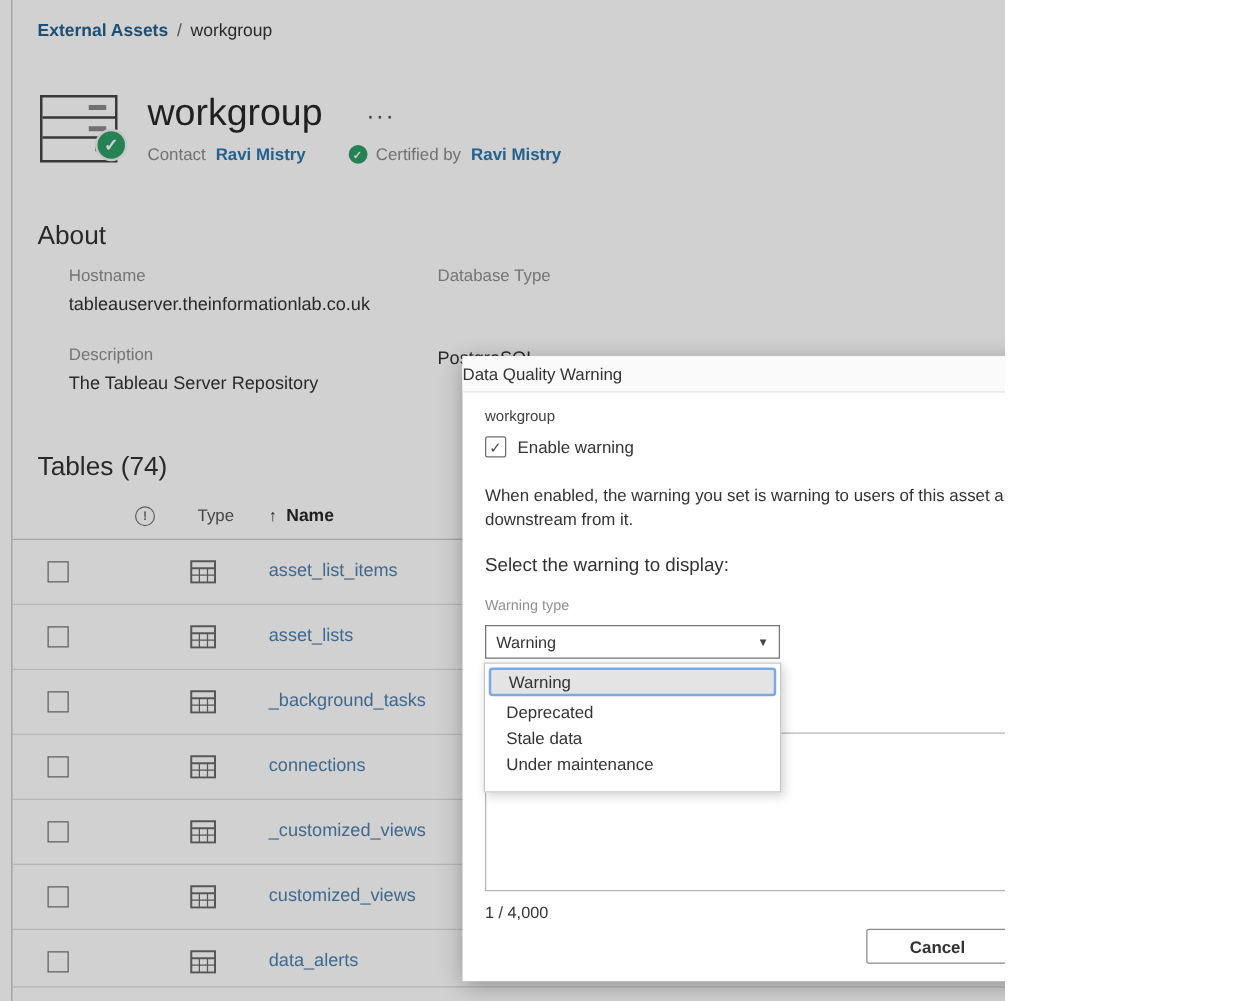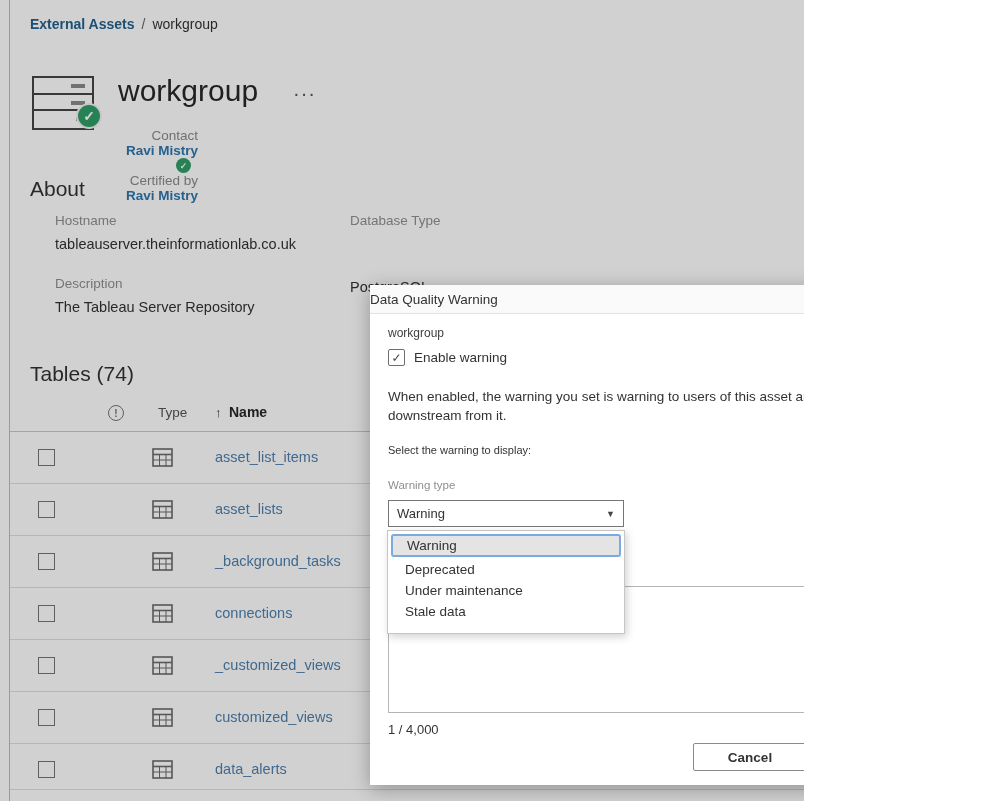--- a/index.html
+++ b/index.html
@@ -25,21 +25,21 @@
   .db-icon { left:32px; top:76px; width:62px; height:54px; border:2px solid #454545; background:transparent; }
   .db-icon .row { position:relative; height:16.5px; border-bottom:2px solid #454545; }
   .db-icon .row:last-child { border-bottom:none; }
   .db-icon .dash { position:absolute; right:7px; top:6px; width:14px; height:4px; background:#8a8a8a; }
   .db-icon .dash.small { width:9px; }
   .cert-badge { width:26px; height:26px; border-radius:50%; background:#2f9e68; border:2px solid #f2f2f2;
     color:#fff; font-size:14px; font-weight:bold; display:flex; align-items:center; justify-content:center; }
   .badge-db { left:76px; top:103px; }
   .page-title { left:118px; top:74px; font-size:30px; color:#282828; }
   .more-btn { left:293px; top:82px; font-size:20px; color:#555; letter-spacing:1px; cursor:pointer; }
-  .contact-row { left:118px; top:128px; font-size:13.5px; color:#8a8a8a; display:flex; align-items:flex-end;flex-direction:column; }
+  .contact-row { left:118px; top:116px; font-size:13.5px; color:#8a8a8a; display:flex; align-items:flex-end; }
   .contact-row .name { color:#2e77ad; font-weight:bold; margin-left:8px; }
   .contact-row .gap { width:34px; }
   .badge-sm { width:15px; height:15px; font-size:9px; border:none; margin-right:7px; }
 
   
   .sec-title { font-size:21px; color:#333; }
   .about-title { left:30px; top:177px; }
   .flabel { font-size:13.5px; color:#8f8f8f; }
   .fvalue { font-size:14.5px; color:#333; }
 
@@ -69,21 +69,21 @@
   .modal { position:absolute; left:370px; top:285px; width:585px; height:500px; background:#fff; z-index:20;
     box-shadow:0 4px 18px rgba(0,0,0,0.3); }
   .m-head { height:29px; background:#fafafa; border-bottom:1px solid #e3e3e3; line-height:29px; 
     font-size:13.5px; color:#333; }
   .m-asset { position:absolute; left:18px; top:41px; font-size:12px; color:#404040; }
   .m-enable { position:absolute; left:18px; top:64px; display:flex; align-items:center; }
   .m-check { width:17px; height:17px; border:1.5px solid #6e6e6e; border-radius:2px; display:flex; align-items:center;
     justify-content:center; font-size:12px; color:#444; background:#fff; }
   .m-enable .lbl { margin-left:9px; font-size:13.5px; color:#333; }
   .m-desc { position:absolute; left:18px; top:102px; width:556px; font-size:13.5px; line-height:19px; color:#333; }
-  .m-prompt { position:absolute; left:18px; top:159px; font-size:11px; color:#333; }
+  .m-prompt { position:absolute; left:18px; top:159px; font-size:15px; color:#333; }
   .m-wtlabel { position:absolute; left:18px; top:194px; font-size:11.5px; color:#8f8f8f; }
   .m-select { position:absolute; left:18px; top:215px; width:236px; height:27px; border:1px solid #767676; background:#fff;
     font-size:13px; color:#333; display:flex; align-items:center; padding:0 8px; cursor:pointer; }
   .m-select .caret { margin-left:auto; font-size:9px; color:#444; }
   .m-list { position:absolute; left:17px; top:245px; width:238px; height:104px; background:#fff; border:1px solid #c6c6c6;
     box-shadow:2px 3px 8px rgba(0,0,0,0.18); z-index:5; padding-top:3px; }
   .m-opt { font-size:13.5px; color:#333; padding:3px 0 3px 17px; cursor:pointer; }
   .m-opt.hi { margin:0 3px 2px 3px; padding:2px 0 2px 14px; background:#e4e4e4; border:2px solid #79abe2; border-radius:3px; }
   .m-textarea { position:absolute; left:18px; top:301px; width:549px; height:127px; border:1px solid #b5b5b5; background:#fff; }
   .m-counter { position:absolute; left:18px; top:437px; font-size:13px; color:#333; }
@@ -240,21 +240,21 @@
     <div class="m-desc">When enabled, the warning you set is warning to users of this asset and of any asset downstream from it.</div>
     <div class="m-prompt">Select the warning to display:</div>
     <div class="m-wtlabel">Warning type</div>
     <div class="m-select">
       <span>Warning</span>
       <span class="caret">▼</span>
     </div>
     <div class="m-list">
       <div class="m-opt hi">Warning</div>
       <div class="m-opt">Deprecated</div>
+      <div class="m-opt">Stale data</div>
       <div class="m-opt">Under maintenance</div>
-      <div class="m-opt">Stale data</div>
     </div>
     <textarea class="m-textarea" style=""></textarea>
     <div class="m-counter">1 / 4,000</div>
     <div class="m-cancel">Cancel</div>
     <div class="m-save">Save</div>
   </div>
 </div>
 
 </body></html>

